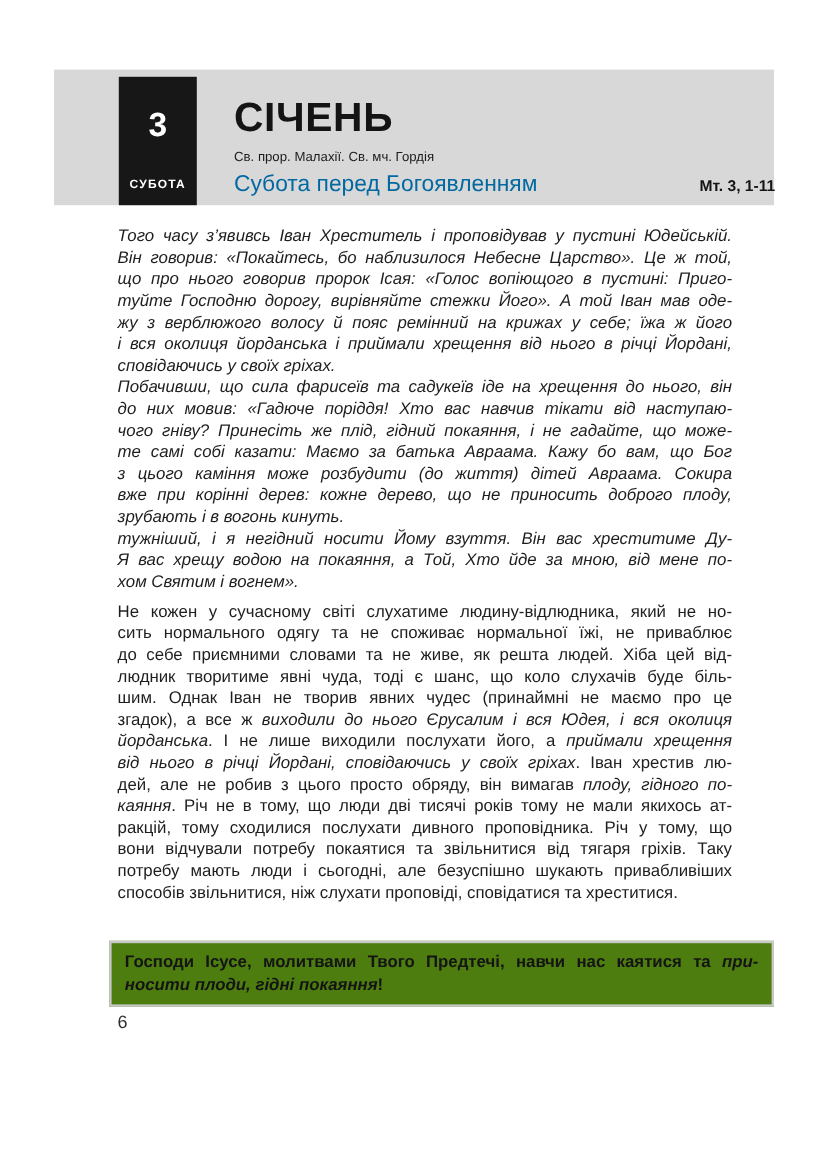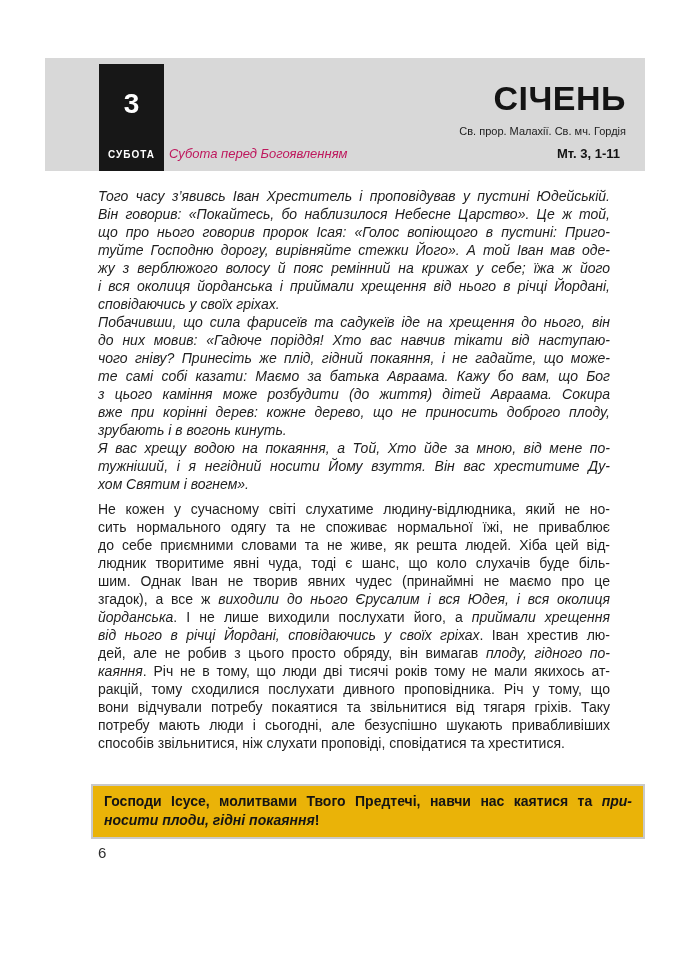--- a/index.html
+++ b/index.html
@@ -4,36 +4,36 @@
 <style>
   html,body{margin:0;padding:0;}
   body{width:690px;height:960px;background:#ffffff;font-family:"Liberation Sans","DejaVu Sans",sans-serif;}
   .sheet{position:relative;width:690px;height:960px;background:#ffffff;overflow:hidden;color:#1f1f1f;}
 
   
   .band{position:absolute;left:45px;top:58px;width:600px;height:113px;background:#d8d8d8;}
   .daybox{position:absolute;left:54px;top:6px;width:65px;height:107px;background:#171717;color:#ffffff;text-align:center;}
   .daynum{margin-top:24px;font-size:28px;font-weight:bold;line-height:32px;}
   .dayname{position:absolute;bottom:11px;left:0;width:100%;font-size:10px;font-weight:bold;letter-spacing:1px;}
-  .titleblock{position:absolute;left:124px;top:0;width:457px;height:93px;text-align:right;}
+  .titleblock{position:absolute;left:150px;top:0;width:457px;height:93px;}
   .month{margin:0;padding-top:20px;font-size:34px;line-height:40px;font-weight:bold;letter-spacing:0.5px;color:#141414;}
   .saints{margin-top:3px;font-size:11px;line-height:20px;color:#1c1c1c;}
   .litrow{display:flex;justify-content:space-between;align-items:baseline;margin-top:3px;padding-right:6px;}
-  .lit{font-size:13px;line-height:20px;font-style:italic;color:#be185d;}
+  .lit{font-size:19px;line-height:20px;color:#0369a1;}
   .ref{font-size:13px;font-weight:bold;color:#141414;}
 
   
   .bodycol{position:absolute;left:98px;top:187px;width:512px;}
   .tline{height:18px;font-size:14px;line-height:18px;text-align:justify;text-align-last:justify;white-space:normal;color:#1e1e1e;}
   .tline-last{text-align-last:left;}
   .gospel .tline{font-style:italic;}
   .commentary{margin-top:7px;}
 
   
-  .prayer{position:absolute;left:91px;top:784px;width:554px;box-sizing:border-box;border:2px solid #c9c9c9;background:#eab308;padding:6px 11px 7px 11px;}
+  .prayer{position:absolute;left:91px;top:784px;width:554px;box-sizing:border-box;border:2px solid #c9c9c9;background:#4d7c0f;padding:6px 11px 7px 11px;}
   .prayer .tline{height:19px;line-height:19px;font-weight:bold;color:#141414;}
 
   .pagenum{position:absolute;left:98px;top:844px;font-size:15px;color:#2e2e2e;}
 </style>
 </head>
 <body>
 
 <div class="sheet">
 
   <header class="band">
@@ -65,22 +65,22 @@
       <div class="para">
           <div class="tline">Побачивши, що сила фарисеїв та садукеїв іде на хрещення до нього, він</div>
           <div class="tline">до них мовив: «Гадюче поріддя! Хто вас навчив тікати від наступаю-</div>
           <div class="tline">чого гніву? Принесіть же плід, гідний покаяння, і не гадайте, що може-</div>
           <div class="tline">те самі собі казати: Маємо за батька Авраама. Кажу бо вам, що Бог</div>
           <div class="tline">з цього каміння може розбудити (до життя) дітей Авраама. Сокира</div>
           <div class="tline">вже при корінні дерев: кожне дерево, що не приносить доброго плоду,</div>
           <div class="tline tline-last">зрубають і в вогонь кинуть.</div>
         </div>
       <div class="para">
+          <div class="tline">тужніший, і я негідний носити Йому взуття. Він вас хреститиме Ду-</div>
           <div class="tline">Я вас хрещу водою на покаяння, а Той, Хто йде за мною, від мене по-</div>
-          <div class="tline">тужніший, і я негідний носити Йому взуття. Він вас хреститиме Ду-</div>
           <div class="tline tline-last">хом Святим і вогнем».</div>
         </div>
     </section>
     <section class="commentary">
         <div class="tline">Не кожен у сучасному світі слухатиме людину-відлюдника, який не но-</div>
         <div class="tline">сить нормального одягу та не споживає нормальної їжі, не приваблює</div>
         <div class="tline">до себе приємними словами та не живе, як решта людей. Хіба цей від-</div>
         <div class="tline">людник творитиме явні чуда, тоді є шанс, що коло слухачів буде біль-</div>
         <div class="tline">шим. Однак Іван не творив явних чудес (принаймні не маємо про це</div>
         <div class="tline">згадок), а все ж <i>виходили до нього Єрусалим і вся Юдея, і вся околиця</i></div>

